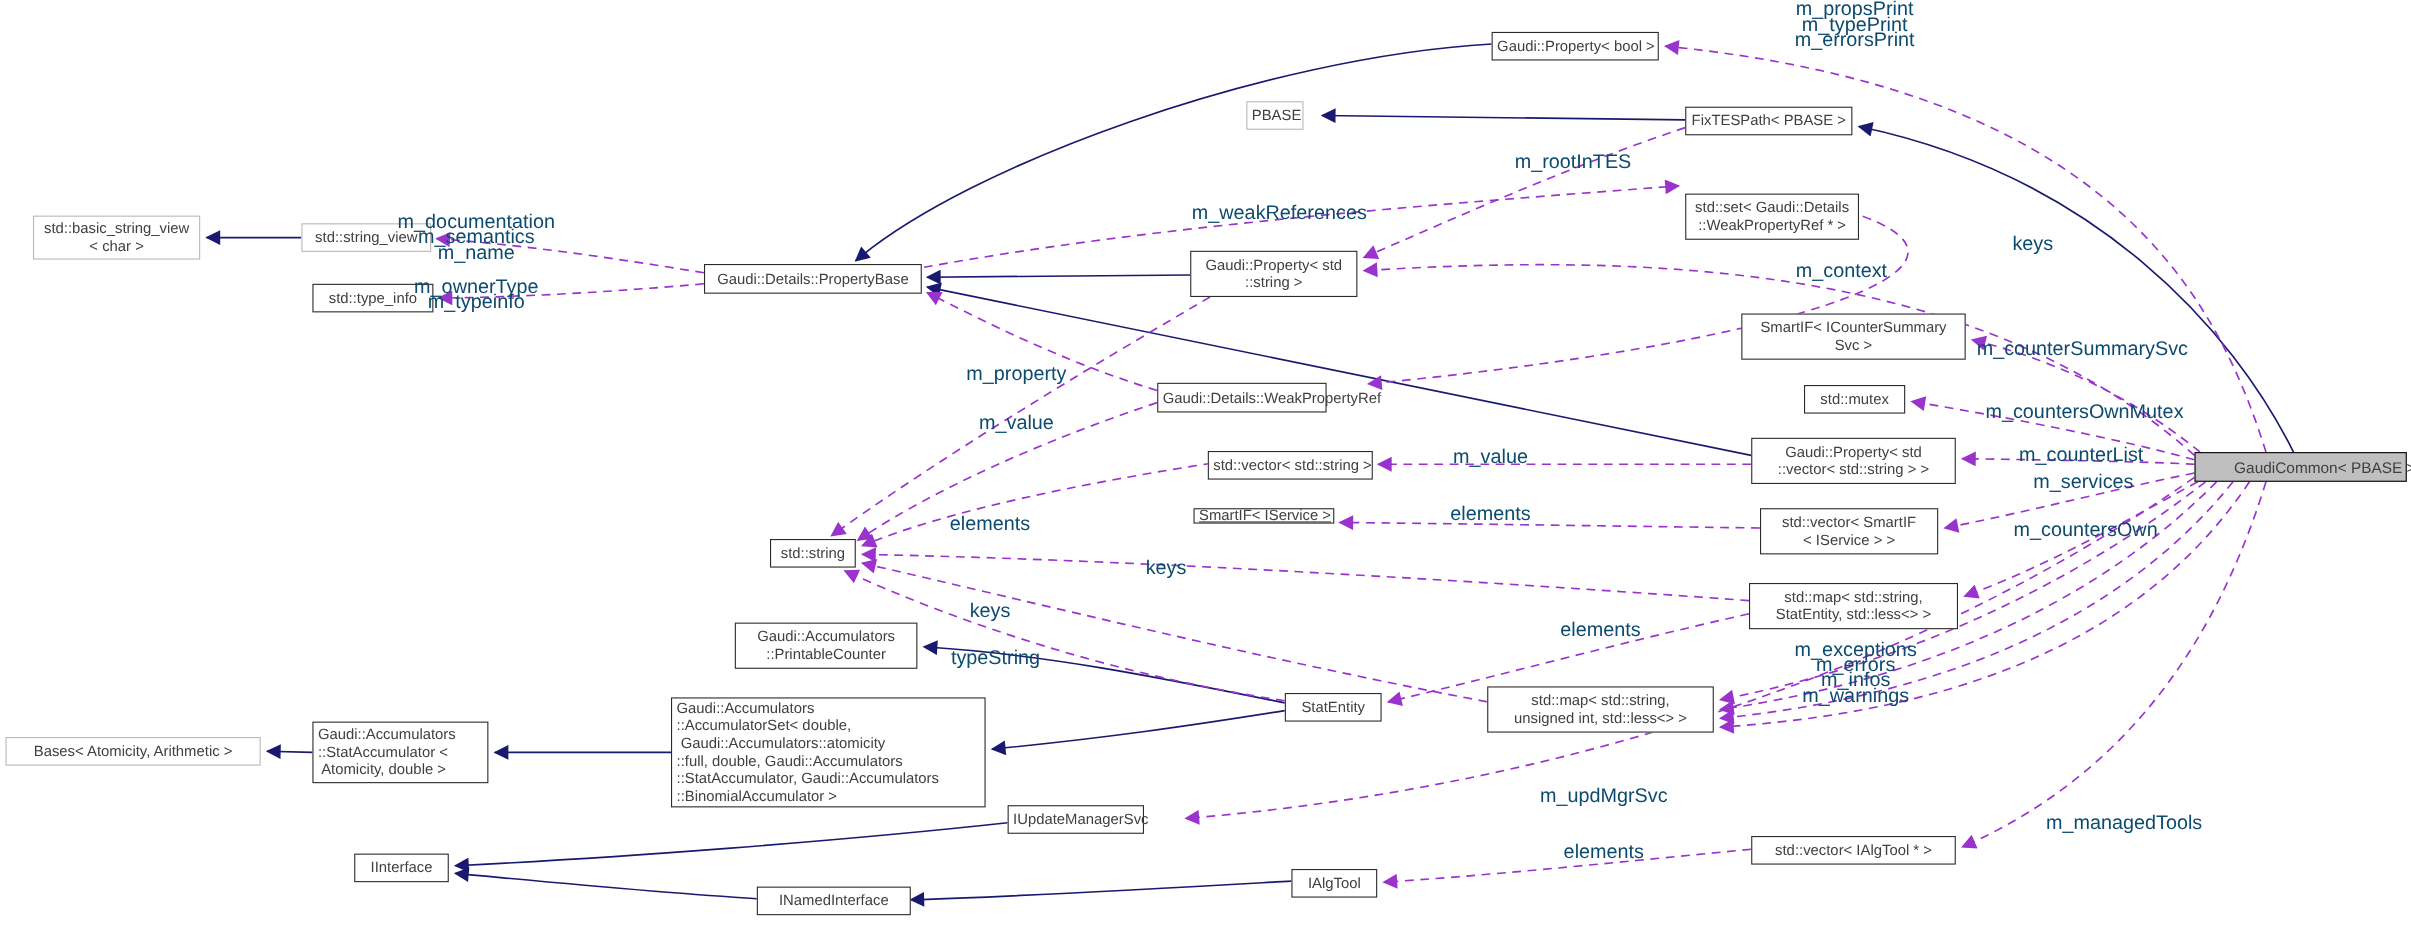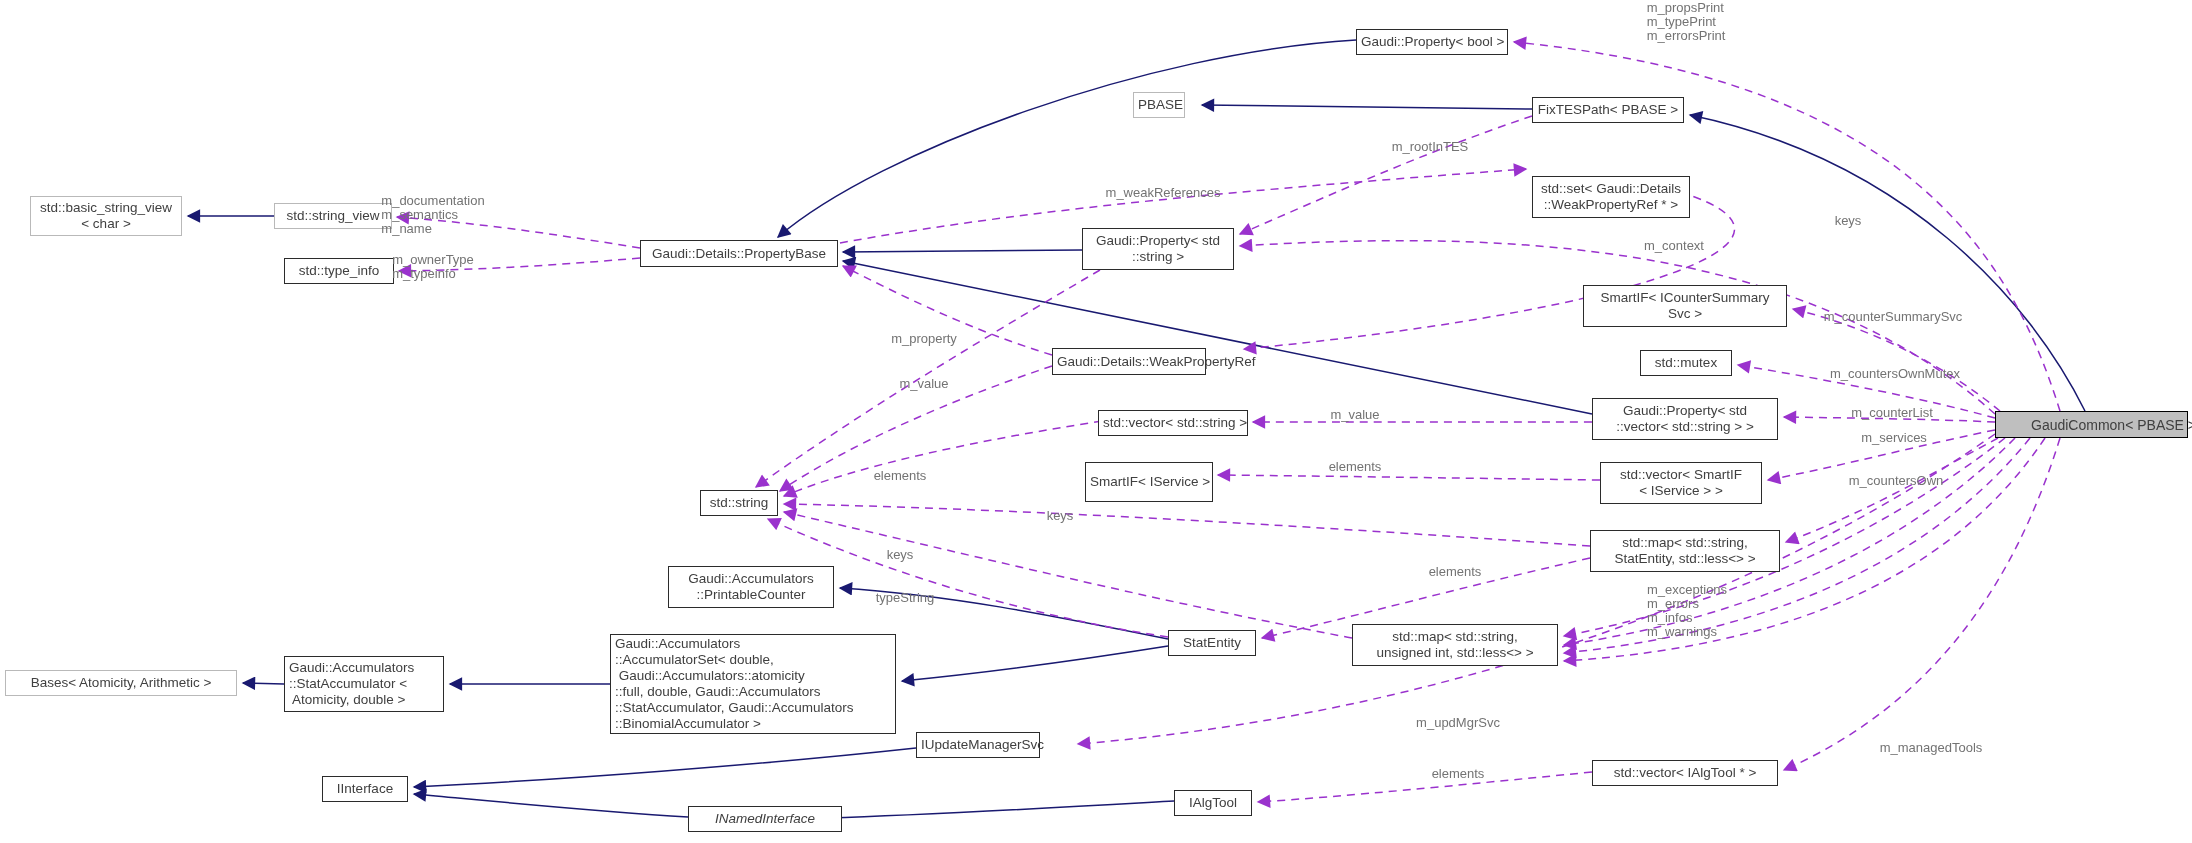--- a/index.html
+++ b/index.html
@@ -26,23 +26,24 @@
     padding:2px 4px;
     white-space:pre;
     cursor:pointer;
   }
   .node.external{border-color:#b9b9b9;}
   .node.focus{background:#bfbfbf;border:1.6px solid #000000;font-size:14px;}
   .node.left{text-align:left;align-items:flex-start;}
   .elabel{
     position:absolute;
     transform:translate(-50%,-50%);
-    color:#737373;
-    font-size:13px;
+    color:#0c4a6e;
+    font-size:18px;
     line-height:14px;
+    text-align:center;
     white-space:pre;
     background:rgba(255,255,255,0.0);
     pointer-events:none;
   }
 </style>
 </head>
 <body>
 
 <div id="canvas">
 
@@ -118,40 +119,40 @@
       <div class="node" style="left: 1583px; top: 285px; width: 204px; height: 42px;">SmartIF&lt; ICounterSummary
 Svc &gt;</div>
       <div class="node" style="left: 1640px; top: 350px; width: 92px; height: 26px;">std::mutex</div>
       <div class="node" style="left: 1592px; top: 398px; width: 186px; height: 42px;">Gaudi::Property&lt; std
 ::vector&lt; std::string &gt; &gt;</div>
       <div class="node" style="left: 1600px; top: 462px; width: 162px; height: 42px;">std::vector&lt; SmartIF
 &lt; IService &gt; &gt;</div>
       <div class="node" style="left: 1590px; top: 530px; width: 190px; height: 42px;">std::map&lt; std::string,
 StatEntity, std::less&lt;&gt; &gt;</div>
       <div class="node" style="left: 1098px; top: 410px; width: 150px; height: 26px;">std::vector&lt; std::string &gt;</div>
-      <div class="node" style="left: 1085px; top: 462px; width: 128px; height: 40px;">SmartIF&lt; IService &gt;</div>
+      <div class="node" style="left: 1085px; top: 462px; width: 128px; height: 14px; text-decoration: underline;">SmartIF&lt; IService &gt;</div>
       <div class="node" style="left: 700px; top: 490px; width: 78px; height: 26px;">std::string</div>
       <div class="node" style="left: 1352px; top: 624px; width: 206px; height: 42px;">std::map&lt; std::string,
 unsigned int, std::less&lt;&gt; &gt;</div>
       <div class="node" style="left: 1168px; top: 630px; width: 88px; height: 26px;">StatEntity</div>
       <div class="node" style="left: 668px; top: 566px; width: 166px; height: 42px;">Gaudi::Accumulators
 ::PrintableCounter</div>
       <div class="node left" style="left: 610px; top: 634px; width: 286px; height: 100px;">Gaudi::Accumulators
 ::AccumulatorSet&lt; double,
  Gaudi::Accumulators::atomicity
 ::full, double, Gaudi::Accumulators
 ::StatAccumulator, Gaudi::Accumulators
 ::BinomialAccumulator &gt;</div>
       <div class="node external" style="left: 5px; top: 670px; width: 232px; height: 26px;">Bases&lt; Atomicity, Arithmetic &gt;</div>
       <div class="node left" style="left: 284px; top: 656px; width: 160px; height: 56px;">Gaudi::Accumulators
 ::StatAccumulator &lt;
  Atomicity, double &gt;</div>
       <div class="node" style="left: 916px; top: 732px; width: 124px; height: 26px;">IUpdateManagerSvc</div>
       <div class="node" style="left: 322px; top: 776px; width: 86px; height: 26px;">IInterface</div>
-      <div class="node" style="left: 688px; top: 806px; width: 154px; height: 26px; font-style: italic;">INamedInterface</div>
+      <div class="node" style="left: 688px; top: 806px; width: 140px; height: 26px;">INamedInterface</div>
       <div class="node" style="left: 1174px; top: 790px; width: 78px; height: 26px;">IAlgTool</div>
       <div class="node" style="left: 1592px; top: 760px; width: 186px; height: 26px;">std::vector&lt; IAlgTool * &gt;</div>
       <div class="node focus" style="left: 1995px; top: 411px; width: 193px; height: 27px; padding-left: 35px;">GaudiCommon&lt; PBASE &gt;</div>
     </div>
   <div id="labels">
       <div class="elabel" style="left: 1686px; top: 22px;">m_propsPrint
 m_typePrint
 m_errorsPrint</div>
       <div class="elabel" style="left: 1430px; top: 147px;">m_rootInTES</div>
       <div class="elabel" style="left: 1163px; top: 193px;">m_weakReferences</div>

